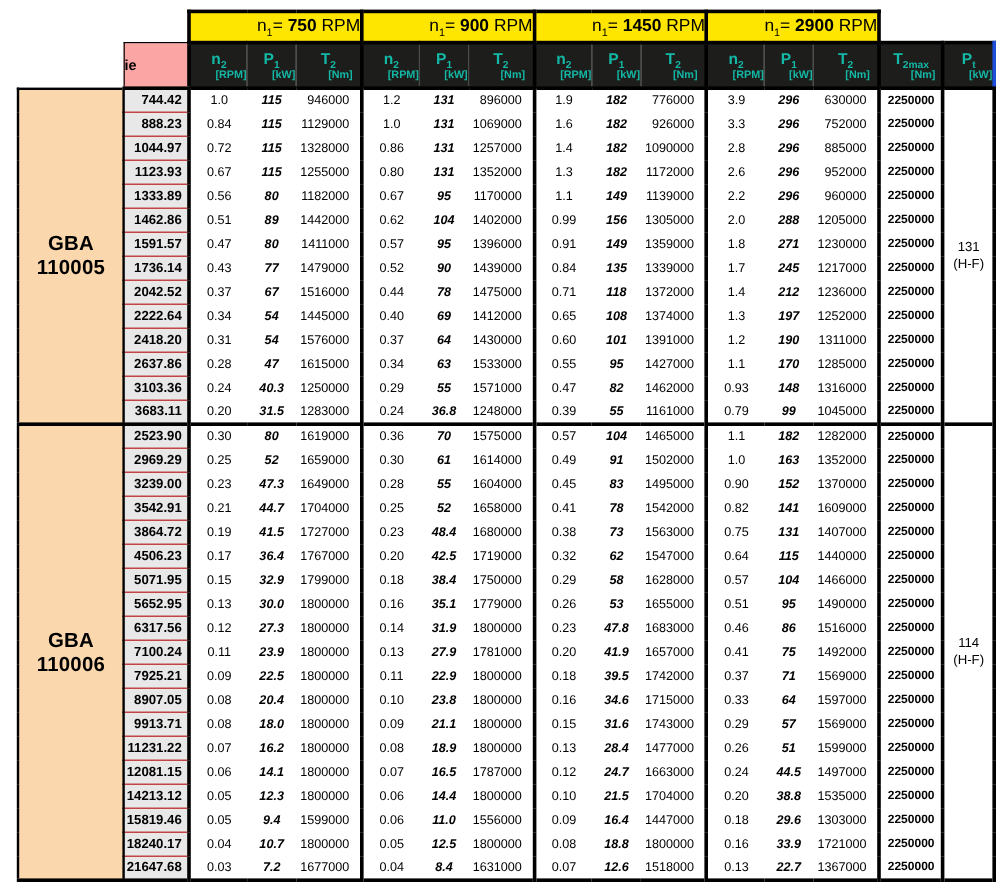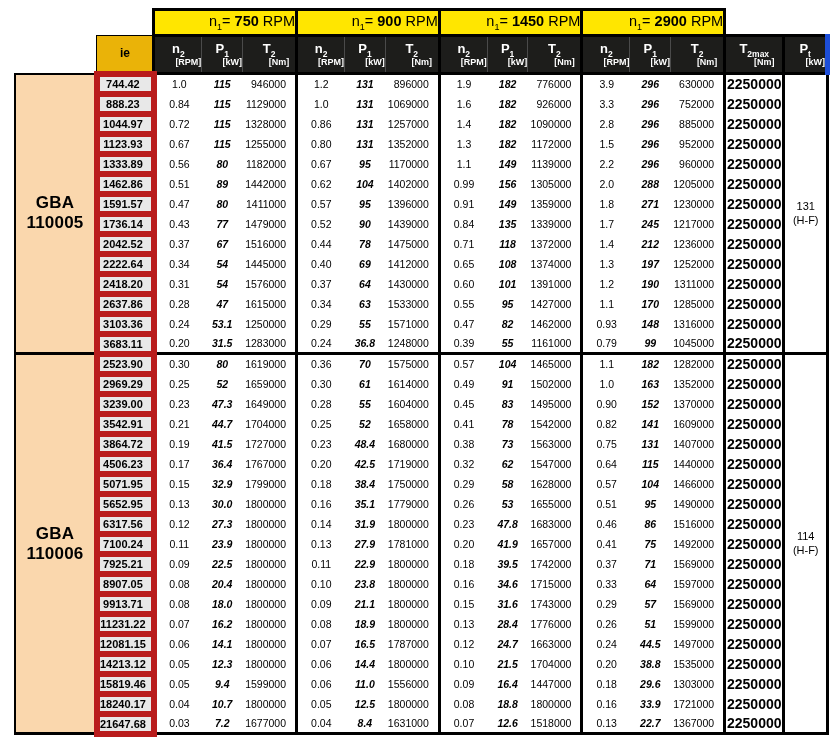--- a/index.html
+++ b/index.html
@@ -11,42 +11,42 @@
   
   tr.r1{height:26px;}
   td.blank{border:none;background:#fff;}
   td.speed{background:#FFE600;border:3px solid #000;text-align:right;
            font-size:14.5px;white-space:nowrap;}
   td.speed b{font-weight:700;}
   td.speed sub{font-size:9px;}
 
   
   tr.r2{height:38px;}
-  td.dark{background:#1d1d1b;color:#ffffff;border:1px solid #4a4a4a;
+  td.dark{background:#1d1d1b;color:#14b8a6;border:1px solid #4a4a4a;
           border-top:3px solid #000;border-bottom:3px solid #000;
           text-align:center;line-height:1.05;}
   td.dark .sym{display:block;font-size:13px;font-weight:700;}
   td.dark .sym sub{font-size:8.5px;}
   td.dark .unit{display:block;font-size:9px;font-weight:700;margin-left:20px;}
-  td.ieh{background:#eab308;border:1px solid #000;border-bottom:3px solid #000;
-         text-align:center;font-size:12px;font-weight:700;}
+  td.ieh{background:#fca5a5;border:1px solid #000;border-bottom:3px solid #000;
+         text-align:left;font-size:12px;font-weight:700;}
 
   
   tbody.section{border-bottom:3px solid #000;}
   tbody.section tr{height:20px;}
   td.model{background:#FAD7AD;border:2px solid #000;text-align:center;
            font-size:17px;font-weight:700;letter-spacing:.2px;margin-top:16px;}
-  td.ie{background:#E8E8E8;border:6px solid #b91c1c;text-align:center;
+  td.ie{background:#E8E8E8;border:1px solid #b91c1c;text-align:right;
         padding-right:5px;font-size:11px;font-weight:700;margin-top:22px;}
   td.val{font-size:10.5px;background:#fff;white-space:nowrap;}
   td.n2{text-align:center;border-left:3px solid #000;}
   td.p1{text-align:center;font-weight:700;font-style:italic;}
   td.t2{text-align:right;padding-right:9px;}
   td.t2max{border-left:3px solid #000;border-right:3px solid #000;
-           text-align:center;font-size:14px;font-weight:700;background:#fff;}
+           text-align:center;font-size:10px;font-weight:700;background:#fff;}
   td.pt{border-right:3px solid #000;text-align:center;font-size:11px;
         background:#fff;line-height:1.25;}
 </style>
 </head>
 <body>
 
 <div class="wrap">
   <table>
     <colgroup>
       <col style="width:114px">
@@ -124,21 +124,21 @@
             <span class="unit">[kW]</span>
           </td>
           <td class="dark">
             <span class="sym">T<sub>2</sub></span>
             <span class="unit">[Nm]</span>
           </td>
           <td class="dark" style="border-left:3px solid #000;border-right:3px solid #000">
             <span class="sym">T<sub>2max</sub></span>
             <span class="unit">[Nm]</span>
           </td>
-          <td class="dark" style="border-right:5px solid #1d4ed8">
+          <td class="dark" style="border-right:3px solid #1d4ed8">
             <span class="sym">P<sub>t</sub></span>
             <span class="unit">[kW]</span>
           </td>
         </tr>
       </thead>
   <tbody class="section">
         <tr>
           <td class="model" rowspan="14">GBA 110005</td>
           <td class="ie">744.42</td>
           <td class="val n2">1.0</td>
@@ -192,21 +192,21 @@
           <td class="ie">1123.93</td>
           <td class="val n2">0.67</td>
           <td class="val p1">115</td>
           <td class="val t2">1255000</td>
           <td class="val n2">0.80</td>
           <td class="val p1">131</td>
           <td class="val t2">1352000</td>
           <td class="val n2">1.3</td>
           <td class="val p1">182</td>
           <td class="val t2">1172000</td>
-          <td class="val n2">1.5</td>
+          <td class="val n2">2.6</td>
           <td class="val p1">296</td>
           <td class="val t2">952000</td>
           <td class="t2max">2250000</td>
         </tr>
         <tr>
           <td class="ie">1333.89</td>
           <td class="val n2">0.56</td>
           <td class="val p1">80</td>
           <td class="val t2">1182000</td>
           <td class="val n2">0.67</td>
@@ -328,21 +328,21 @@
           <td class="val p1">95</td>
           <td class="val t2">1427000</td>
           <td class="val n2">1.1</td>
           <td class="val p1">170</td>
           <td class="val t2">1285000</td>
           <td class="t2max">2250000</td>
         </tr>
         <tr>
           <td class="ie">3103.36</td>
           <td class="val n2">0.24</td>
-          <td class="val p1">53.1</td>
+          <td class="val p1">40.3</td>
           <td class="val t2">1250000</td>
           <td class="val n2">0.29</td>
           <td class="val p1">55</td>
           <td class="val t2">1571000</td>
           <td class="val n2">0.47</td>
           <td class="val p1">82</td>
           <td class="val t2">1462000</td>
           <td class="val n2">0.93</td>
           <td class="val p1">148</td>
           <td class="val t2">1316000</td>
@@ -579,21 +579,21 @@
         <tr>
           <td class="ie">11231.22</td>
           <td class="val n2">0.07</td>
           <td class="val p1">16.2</td>
           <td class="val t2">1800000</td>
           <td class="val n2">0.08</td>
           <td class="val p1">18.9</td>
           <td class="val t2">1800000</td>
           <td class="val n2">0.13</td>
           <td class="val p1">28.4</td>
-          <td class="val t2">1776000</td>
+          <td class="val t2">1477000</td>
           <td class="val n2">0.26</td>
           <td class="val p1">51</td>
           <td class="val t2">1599000</td>
           <td class="t2max">2250000</td>
         </tr>
         <tr>
           <td class="ie">12081.15</td>
           <td class="val n2">0.06</td>
           <td class="val p1">14.1</td>
           <td class="val t2">1800000</td>

